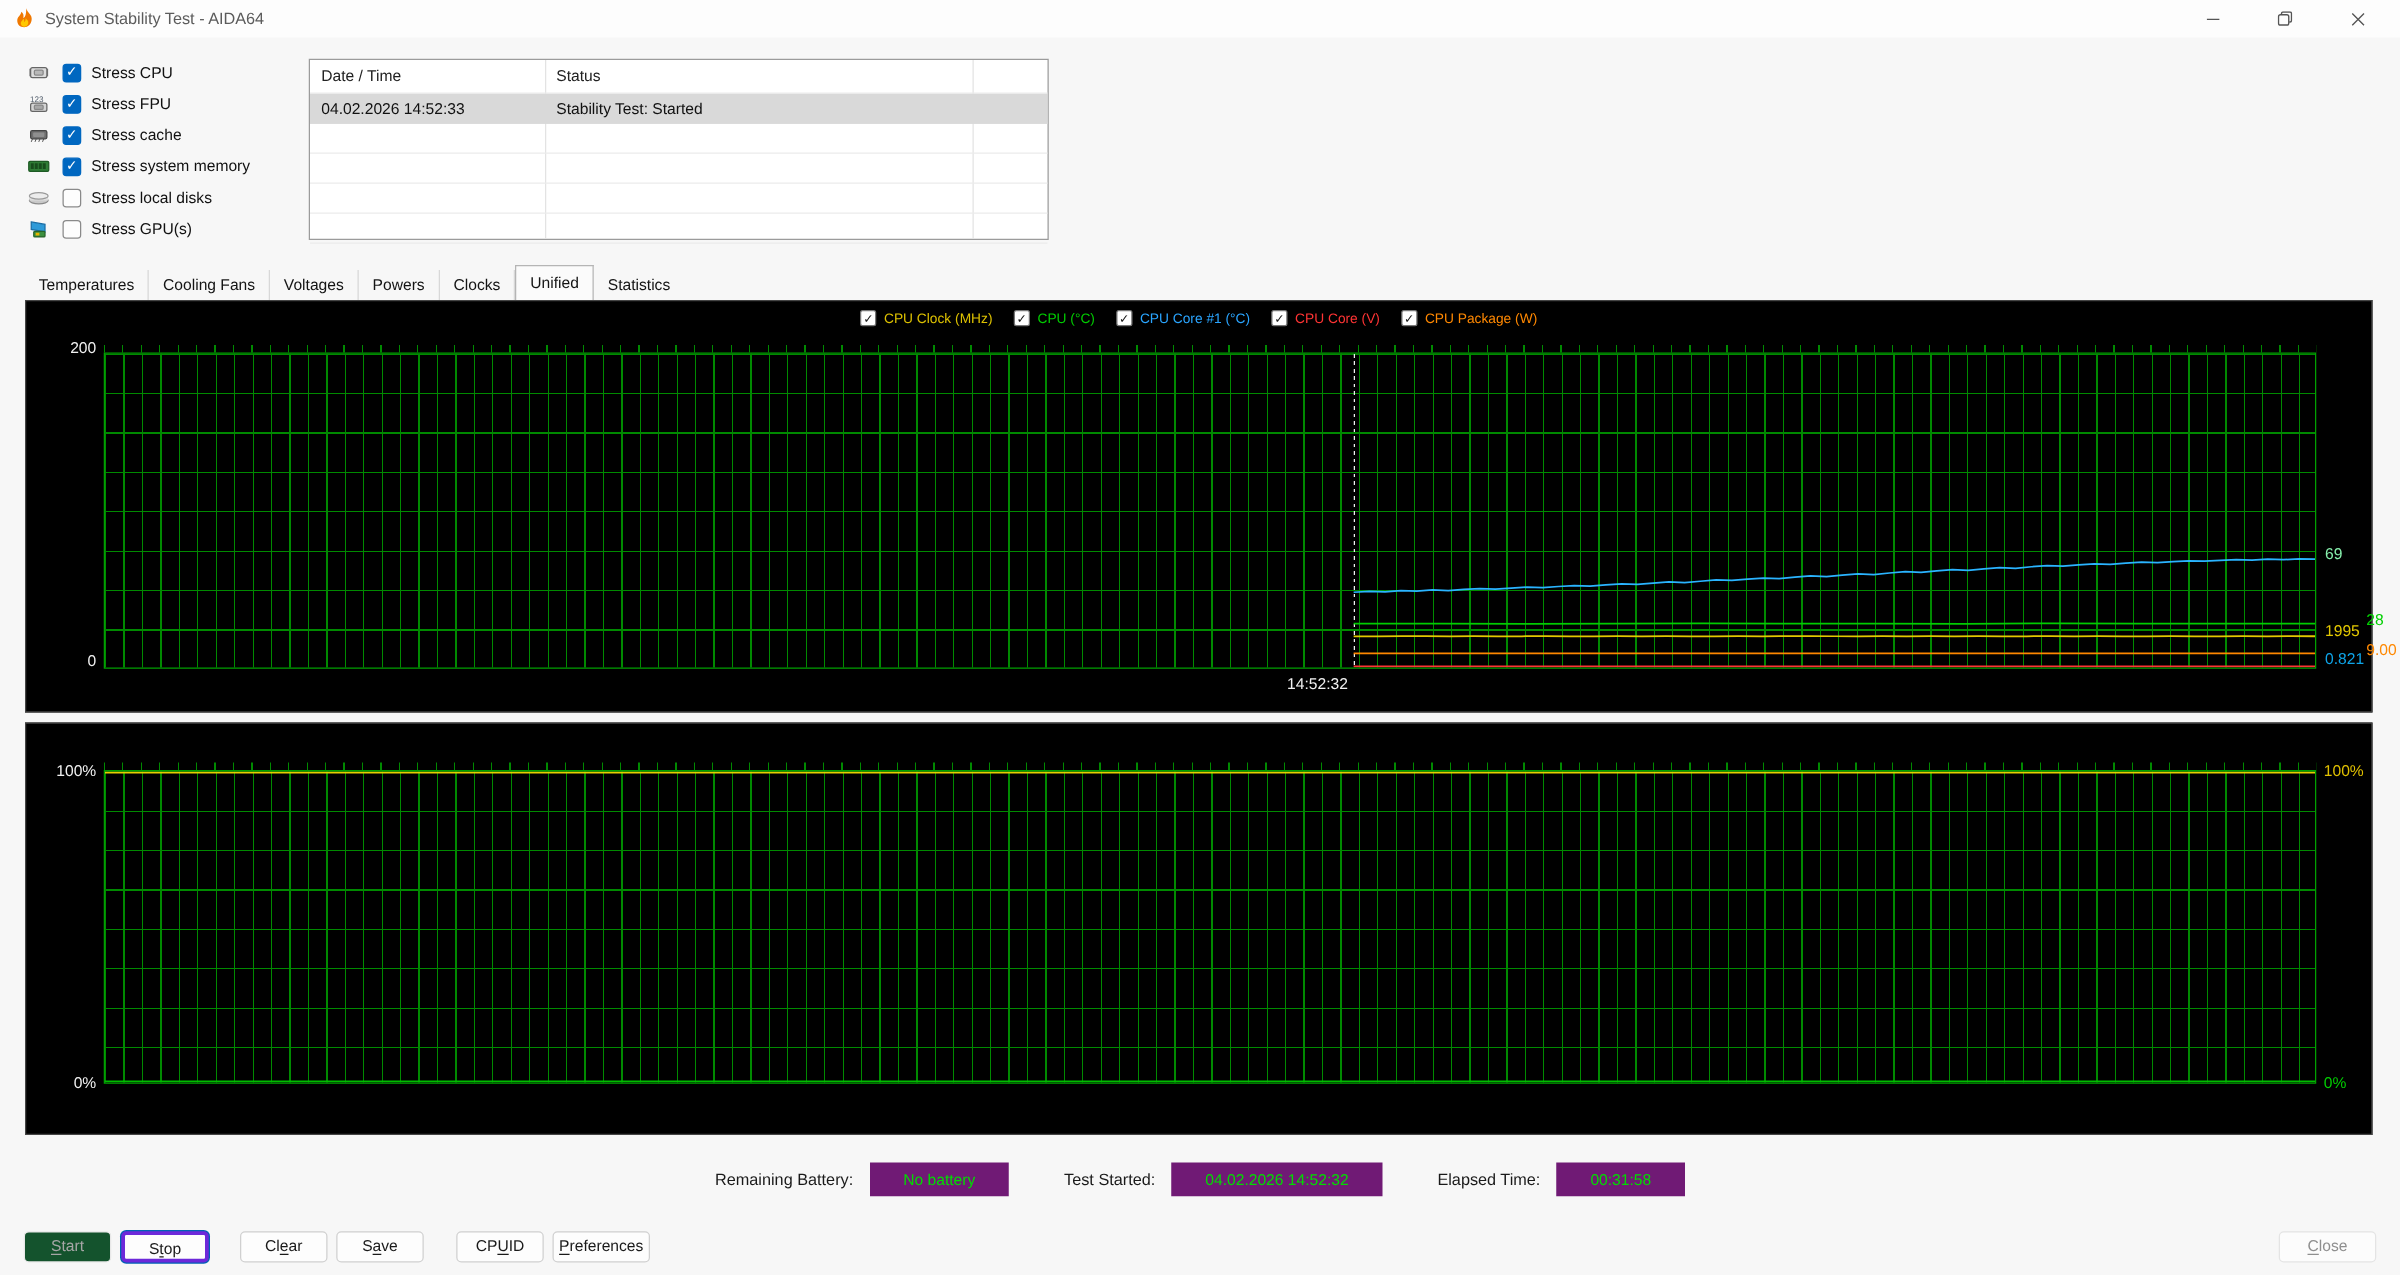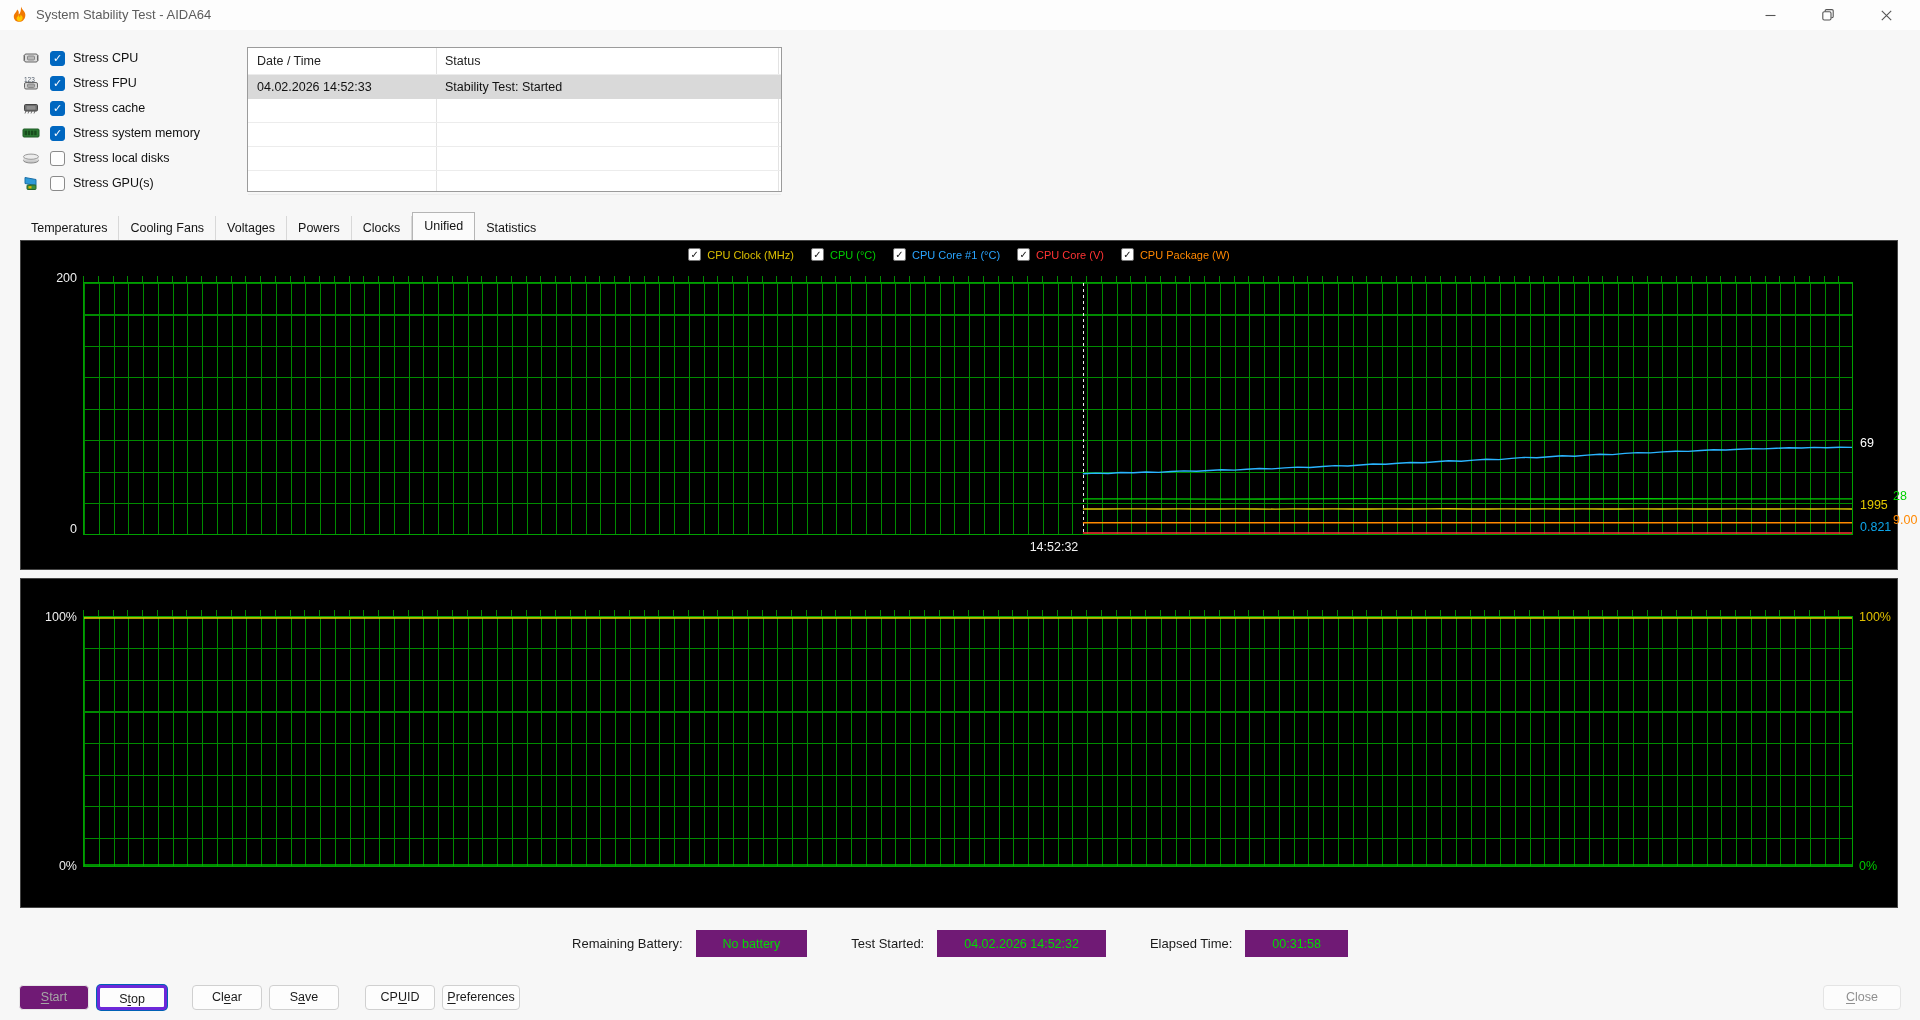--- a/index.html
+++ b/index.html
@@ -24,21 +24,21 @@
   .stress-icon { width:22px; height:18px; display:flex; align-items:center; justify-content:center; }
   .cb { width:15px; height:15px; margin-left:8px; border-radius:3px; border:1px solid #8a8a8a;
         background:#fdfdfd; display:flex; align-items:center; justify-content:center;
         font-size:11px; color:#fff; }
   .cb .chk { display:none; line-height:1; }
   .cb.checked { background:#0067c0; border-color:#0067c0; }
   .cb.checked .chk { display:block; }
   .stress-label { margin-left:8px; font-size:12.5px; color:#111; }
 
   
-  #log-table { position:absolute; left:247px; top:47px; width:535px; height:145px;
+  #log-table { position:absolute; left:247px; top:47px; width:592px; height:145px;
                background:#fff; border:1px solid #9b9b9b; }
   .lt-vline { position:absolute; top:0; bottom:0; width:1px; background:#e3e3e3; }
   #lt-header { position:absolute; left:0; top:0; right:0; height:27px; border-bottom:1px solid #ececec; }
   .lt-hcell { position:absolute; top:0; line-height:27px; font-size:12.5px; color:#222; padding-left:9px; }
   .lt-row { position:absolute; left:0; right:0; height:24px; border-bottom:1px solid #ececec; }
   .lt-row.selected { background:#d9d9d9; border-bottom:1px solid #d9d9d9; }
   .lt-cell { position:absolute; top:0; line-height:24px; font-size:12.5px; color:#111; padding-left:9px; }
 
   
   #tabbar { position:absolute; left:20px; top:212px; height:28px; display:flex; align-items:flex-end; }
@@ -88,21 +88,21 @@
                display:flex; justify-content:center; align-items:center; gap:44px; }
   .sgroup { display:flex; align-items:center; gap:13px; }
   .s-label { font-size:13px; color:#1a1a1a; }
   .s-box { background:#701a75; color:#00dd00; font-size:12.5px; height:27px;
            display:flex; align-items:center; padding:0 27px; }
 
   
   .btn { position:absolute; top:985px; height:25px; background:#fdfdfd; border:1px solid #d0d0d0;
          border-radius:4px; font-size:12.5px; color:#1a1a1a; text-align:center; line-height:23px; }
   .btn .u { text-decoration:underline; text-underline-offset:2px; }
-  .btn.disabled { color:#a6a6a6; background:#701a75; border-color:#e8e8e8; }
+  .btn.disabled { color:#a6a6a6; background:#14532d; border-color:#e8e8e8; }
   .btn.focused { border:3px solid #6d28d9; box-shadow:0 0 0 1px #0061b5; }
   #btn-start { left:19px;  width:70px; }
   #btn-stop  { left:97px;  width:70px; }
   #btn-clear { left:192px; width:70px; }
   #btn-save  { left:269px; width:70px; }
   #btn-cpuid { left:365px; width:70px; }
   #btn-prefs { left:442px; width:78px; }
   #btn-close2{ left:1823px; width:78px; color:#8f8f8f; background:#fcfcfc; border-color:#e4e4e4; }
 </style>
 </head>
@@ -280,21 +280,21 @@
       <div id="startline"></div>
     <svg width="1768" height="251" viewBox="0 0 1768 251">
           <polyline points="998.9,190.8 1011.5,190.1 1024.1,190.5 1036.7,189.5 1049.4,189.8 1062.0,189.0 1074.6,189.4 1087.2,188.5 1099.8,187.9 1112.4,188.3 1125.0,187.5 1137.6,186.7 1150.2,187.1 1162.8,186.2 1175.4,185.5 1188.0,185.9 1200.6,184.9 1213.3,184.1 1225.9,184.5 1238.5,183.5 1251.1,182.6 1263.7,183.0 1276.3,182.0 1288.9,181.0 1301.5,181.3 1314.1,180.3 1326.7,179.5 1339.3,179.8 1351.9,178.7 1364.5,177.8 1377.2,178.2 1389.8,177.1 1402.4,176.2 1415.0,176.6 1427.6,175.4 1440.2,174.4 1452.8,174.8 1465.4,173.7 1478.0,172.8 1490.6,173.2 1503.2,172.1 1515.8,171.2 1528.5,171.6 1541.1,170.4 1553.7,169.6 1566.3,169.9 1578.9,168.9 1591.5,168.2 1604.1,168.4 1616.7,167.5 1629.3,166.8 1641.9,167.0 1654.5,166.3 1667.1,165.7 1679.7,165.9 1692.4,165.3 1705.0,164.8 1717.6,165.0 1730.2,164.4 1742.8,164.7 1755.4,164.2 1768.0,164.4" fill="none" stroke="#2ab4ff" stroke-width="1.4"></polyline>
           <polyline points="998.9,226.0 1018.1,226.0 1037.4,225.9 1056.6,225.9 1075.8,226.0 1095.1,225.9 1114.3,226.0 1133.5,226.0 1152.7,225.9 1172.0,226.0 1191.2,226.1 1210.4,225.9 1229.6,226.0 1248.9,225.9 1268.1,226.0 1287.3,226.0 1306.6,225.9 1325.8,226.0 1345.0,225.9 1364.2,225.8 1383.5,226.0 1402.7,226.0 1421.9,225.9 1441.1,226.0 1460.4,225.9 1479.6,226.0 1498.8,225.9 1518.0,226.0 1537.3,226.0 1556.5,225.9 1575.7,226.0 1595.0,225.9 1614.2,226.0 1633.4,226.0 1652.6,225.9 1671.9,226.0 1691.1,226.0 1710.3,225.9 1729.5,226.0 1748.8,225.9 1768.0,226.0" fill="none" stroke="#e3c800" stroke-width="1.4"></polyline>
           <polyline points="998.9,215.9 1068.8,215.9 1138.8,216.1 1208.7,215.9 1278.6,215.6 1348.5,215.9 1418.4,215.9 1488.3,216.0 1558.3,215.7 1628.2,215.9 1698.1,215.9 1768.0,215.9" fill="none" stroke="#00cc00" stroke-width="1.4"></polyline>
           <polyline points="998.9,239.7 1108.8,239.7 1218.7,239.7 1328.5,239.7 1438.4,239.7 1548.3,239.7 1658.1,239.7 1768.0,239.7" fill="none" stroke="#ff8800" stroke-width="1.4"></polyline>
           <polyline points="998.9,250.0 1152.7,250.0 1306.6,250.0 1460.4,250.0 1614.2,250.0 1768.0,250.0" fill="none" stroke="#ff3434" stroke-width="1.4"></polyline>
         </svg>
       </div>
     <div class="axis-label" id="c1-xtick">14:52:32</div>
-  <span class="end-label" style="color: #ffffff; left: 1839px; top: 195.405px; text-align: right;">69</span>
+  <span class="end-label" style="color: #86efac; left: 1839px; top: 195.405px; text-align: right;">69</span>
       <span class="end-label" style="color: rgb(227, 200, 0); left: 1839px; top: 256.963px;">1995</span>
       <span class="end-label" style="color: rgb(0, 208, 0); left: 1872px; top: 247.86px;">28</span>
       <span class="end-label" style="color: rgb(255, 136, 0); left: 1872px; top: 271.705px;">9.00</span>
       <span class="end-label" style="color: #0ea5e9; left: 1839px; top: 278.97px;">0.821</span>
     </div>
 
   <div id="chart2" class="panel">
     <div id="ticks2" class="tickstrip"></div>
     <div class="axis-label" id="c2-l-top">100%</div>
     <div class="axis-label" id="c2-l-bot">0%</div>

